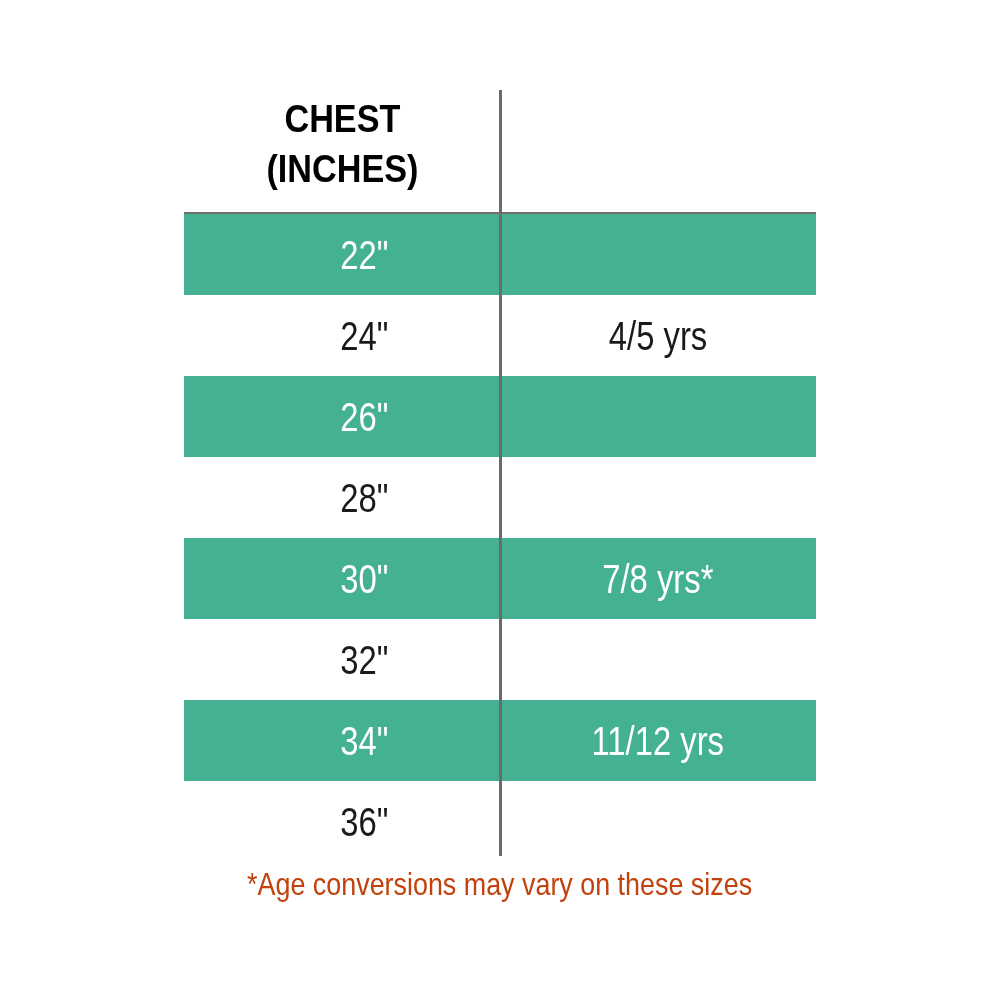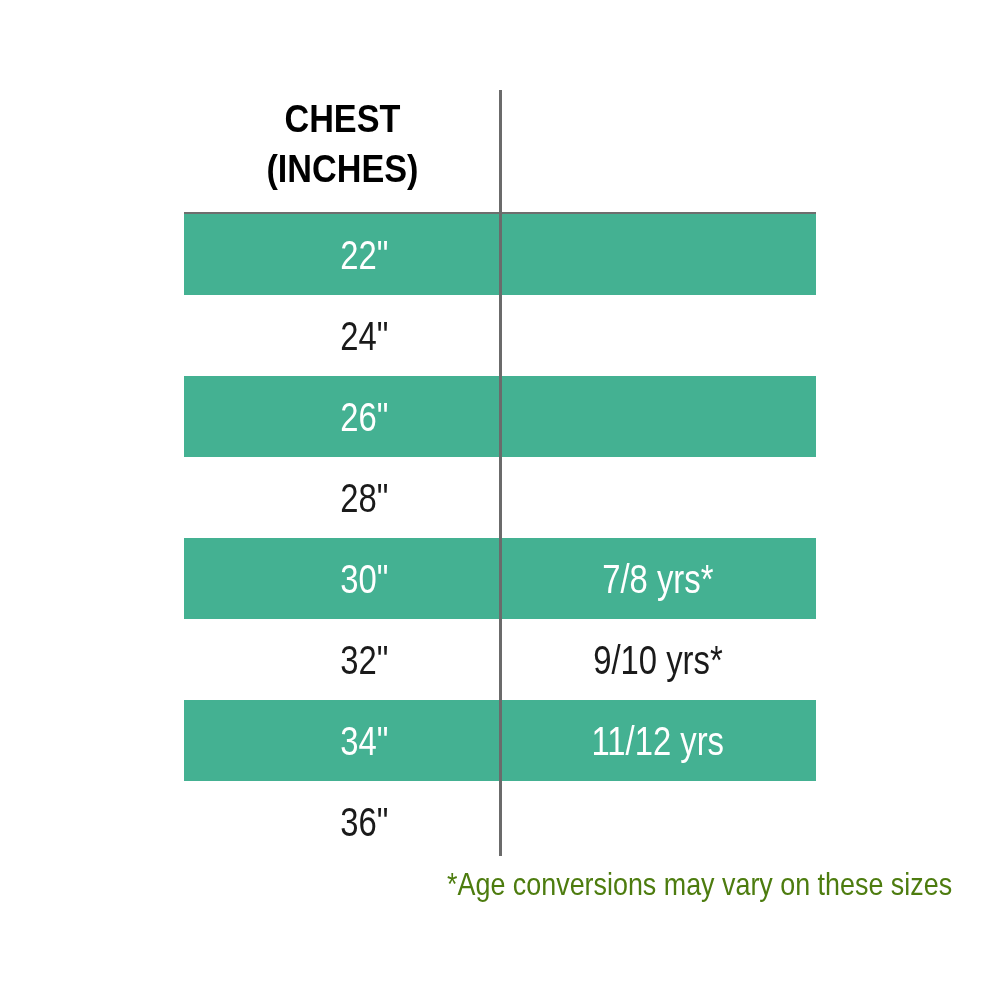--- a/index.html
+++ b/index.html
@@ -106,25 +106,25 @@
     background: #6b6b6b;
     z-index: 5;
   }
 
   
   #footnote {
     position: absolute;
     left: 0px;
     top: 862px;
     width: 1000px;
-    text-align: right;
+    text-align: center;
     font-family: "Liberation Sans", "DejaVu Sans", sans-serif;
     font-size: 32px;
     line-height: 44px;
-    color: #4d7c0f;
+    color: #c2410c;
     white-space: nowrap;
   }
   #footnote .fn-text {
     display: inline-block;
     transform: scaleX(0.84);
   }
 </style>
 </head>
 <body>
 
@@ -144,20 +144,23 @@
     <div class="row alt">
       <div class="cell left">
           <span class="val">22"</span>
         </div>
     </div>
 
     <div class="row">
       <div class="cell left">
           <span class="val">24"</span>
         </div>
+      <div class="cell right">
+          <span class="val">4/5 yrs</span>
+        </div>
     </div>
 
     <div class="row alt">
       <div class="cell left">
           <span class="val">26"</span>
         </div>
     </div>
 
     <div class="row">
       <div class="cell left">
@@ -171,23 +174,20 @@
         </div>
       <div class="cell right">
           <span class="val">7/8 yrs*</span>
         </div>
     </div>
 
     <div class="row">
       <div class="cell left">
           <span class="val">32"</span>
         </div>
-      <div class="cell right">
-          <span class="val">9/10 yrs*</span>
-        </div>
     </div>
 
     <div class="row alt">
       <div class="cell left">
           <span class="val">34"</span>
         </div>
       <div class="cell right">
           <span class="val">11/12 yrs</span>
         </div>
     </div>

